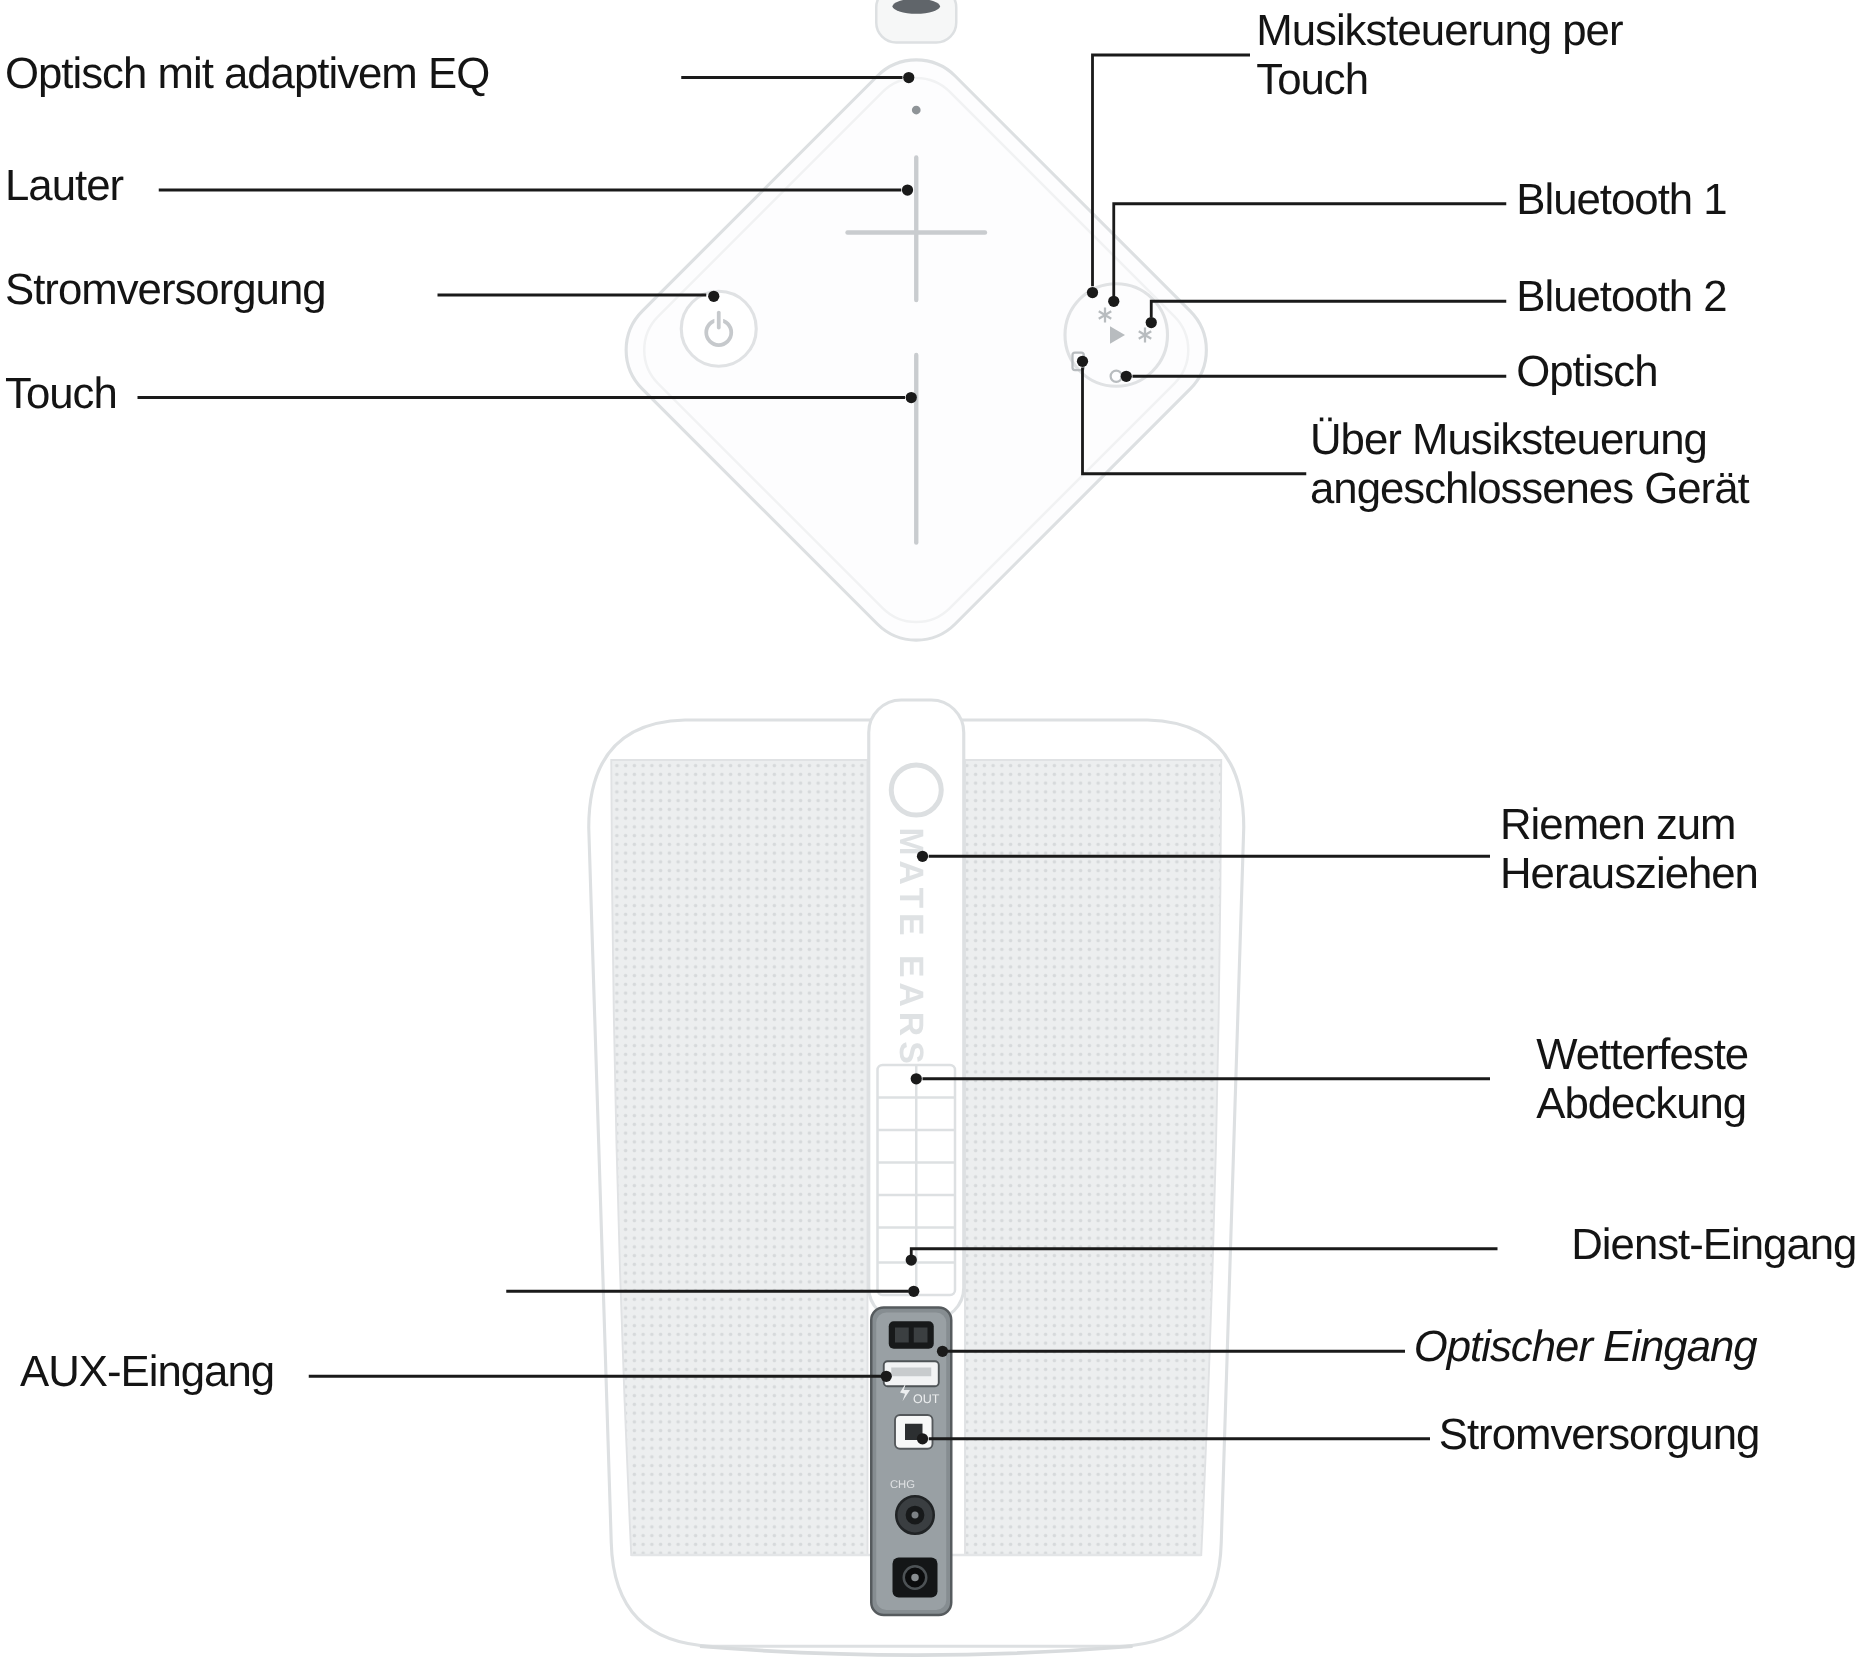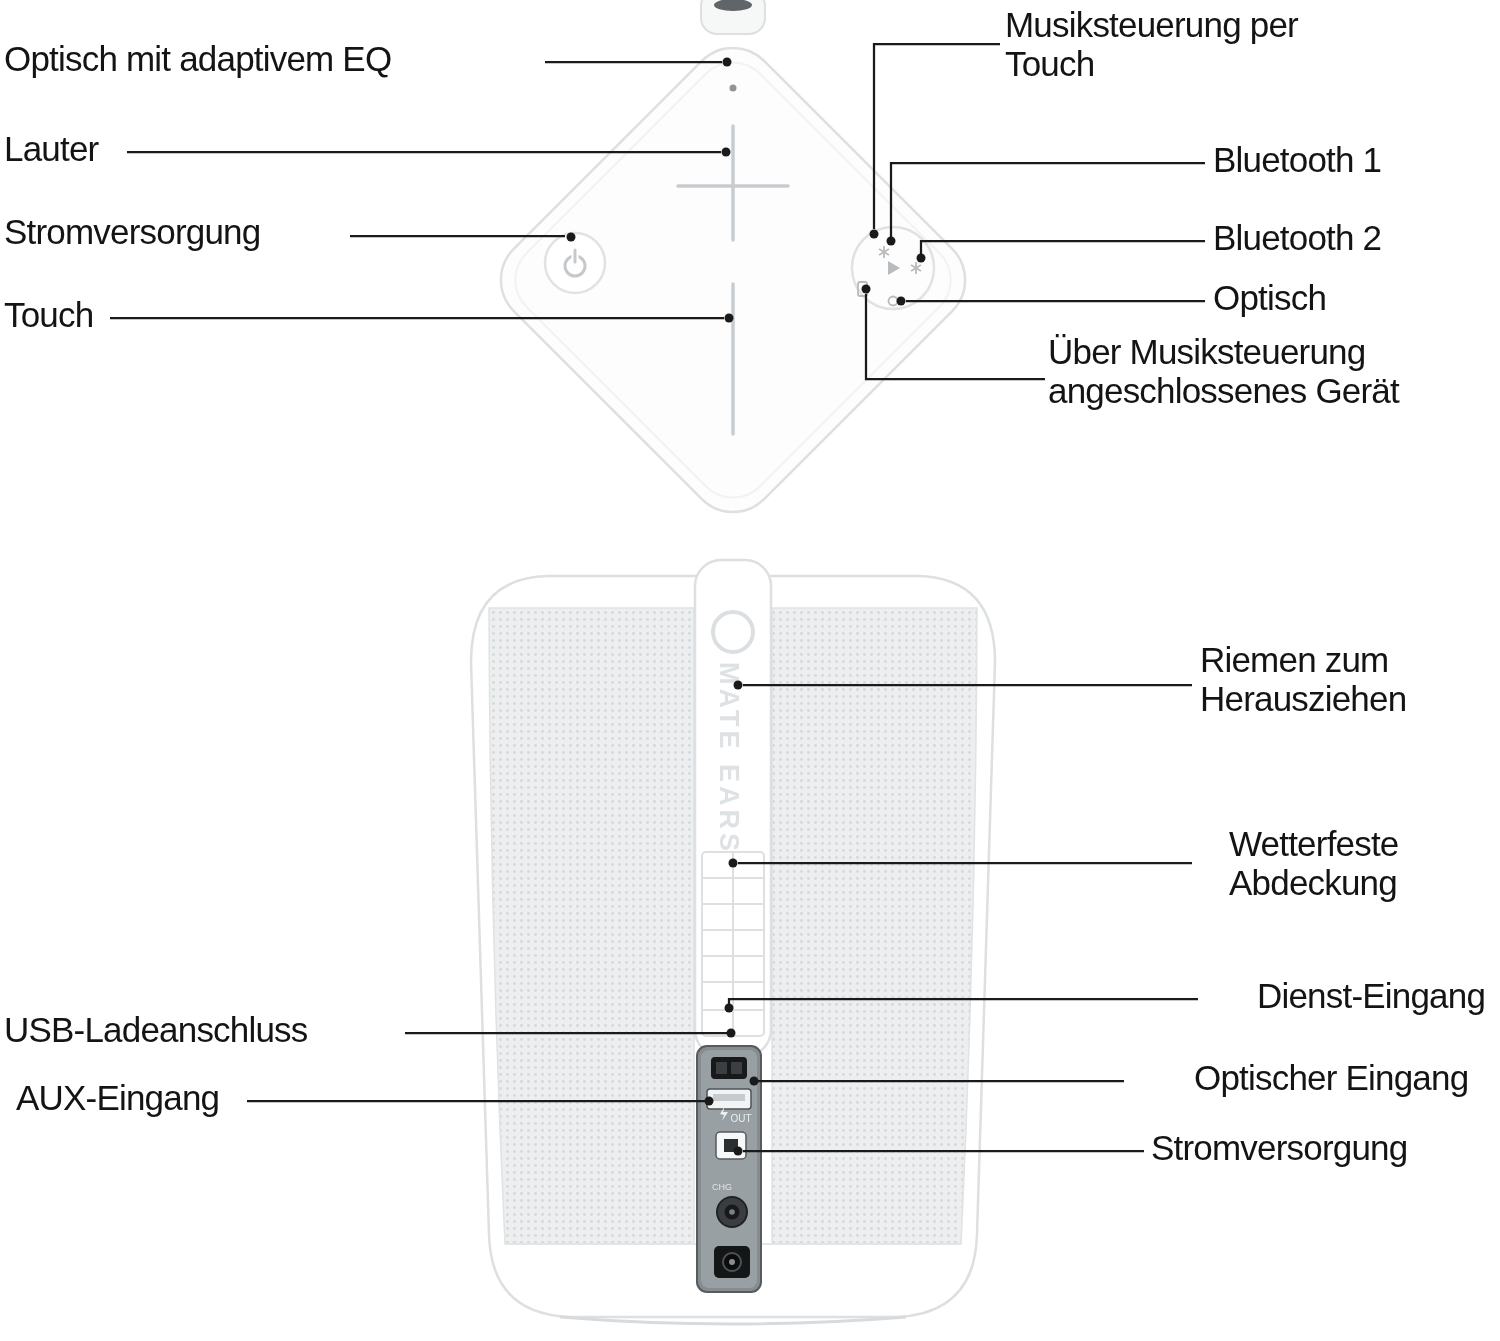--- a/index.html
+++ b/index.html
@@ -159,18 +159,17 @@
 
   <div class="lbl wrap" style="left:1005px;top:6px;width:300px;">Musiksteuerung per Touch</div>
   <div class="lbl" style="left:1213px;top:141px;">Bluetooth 1</div>
   <div class="lbl" style="left:1213px;top:219px;">Bluetooth 2</div>
   <div class="lbl" style="left:1213px;top:279px;">Optisch</div>
   <div class="lbl wrap" style="left:1048px;top:333px;width:420px;">Über Musiksteuerung angeschlossenes Gerät</div>
 
   <div class="lbl wrap" style="left:1200px;top:641px;width:250px;">Riemen zum Herausziehen</div>
   <div class="lbl wrap" style="left:1200px;top:825px;width:230px;margin-left:29px;">Wetterfeste Abdeckung</div>
   <div class="lbl" style="left:1257px;top:977px;">Dienst-Eingang</div>
-  <div class="lbl" style="left:1194px;top:1059px;">Optischer Eingang</div>
+  <div class="lbl" style="left:1131px;top:1059px;font-style:italic;">Optischer Eingang</div>
   <div class="lbl" style="left:1151px;top:1129px;">Stromversorgung</div>
-  <div class="lbl" style="left:4px;top:1011px;">USB-Ladeanschluss</div>
   <div class="lbl" style="left:16px;top:1079px;">AUX-Eingang</div>
 
 </div>
 
 </body></html>

